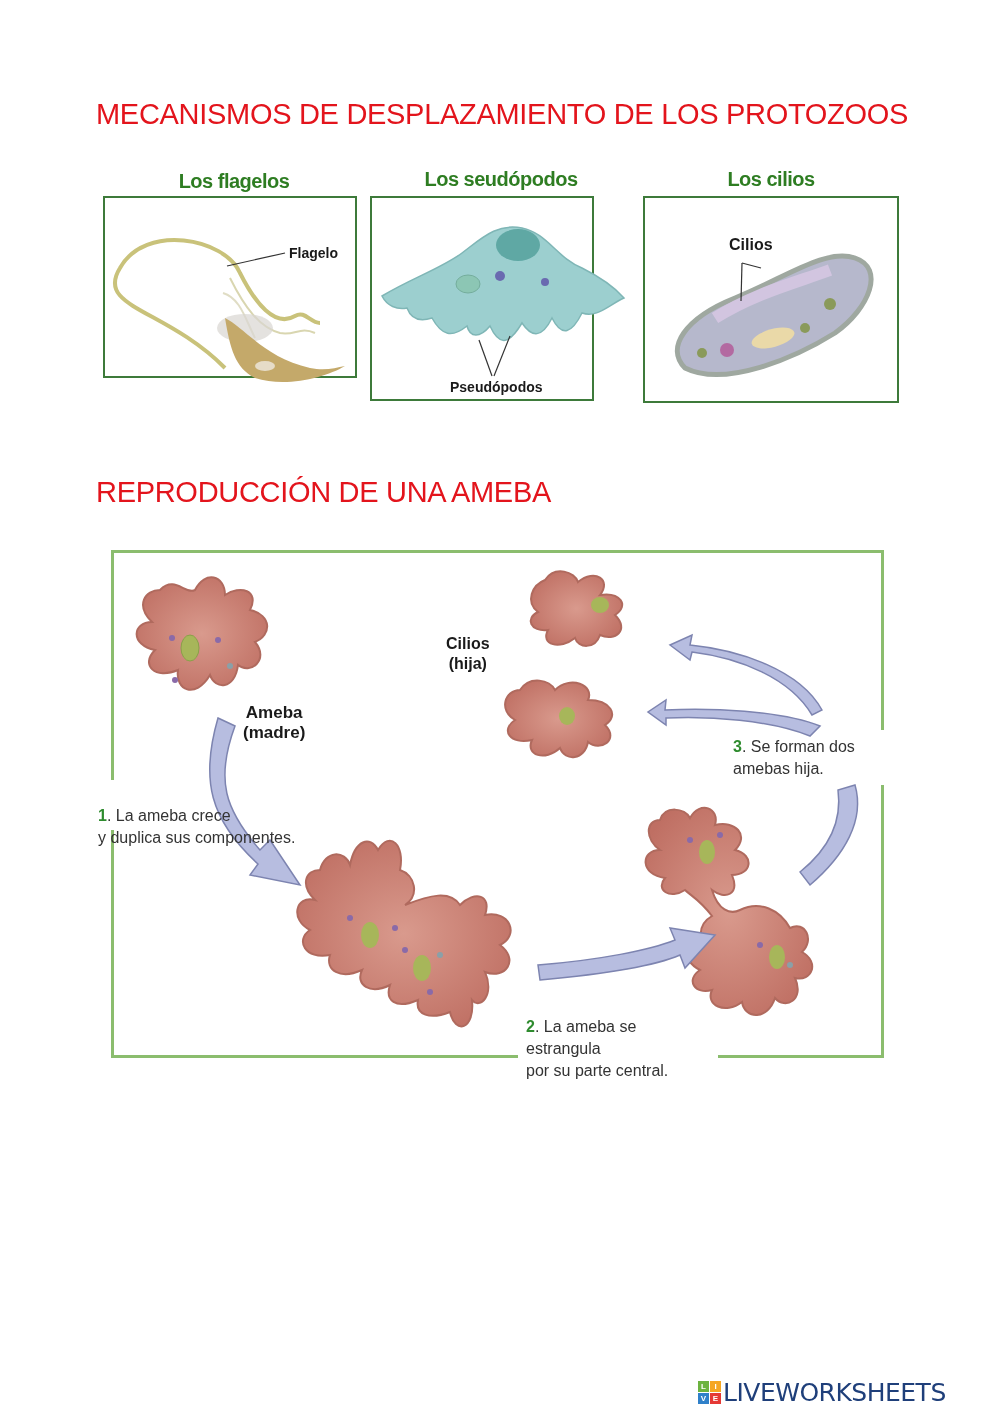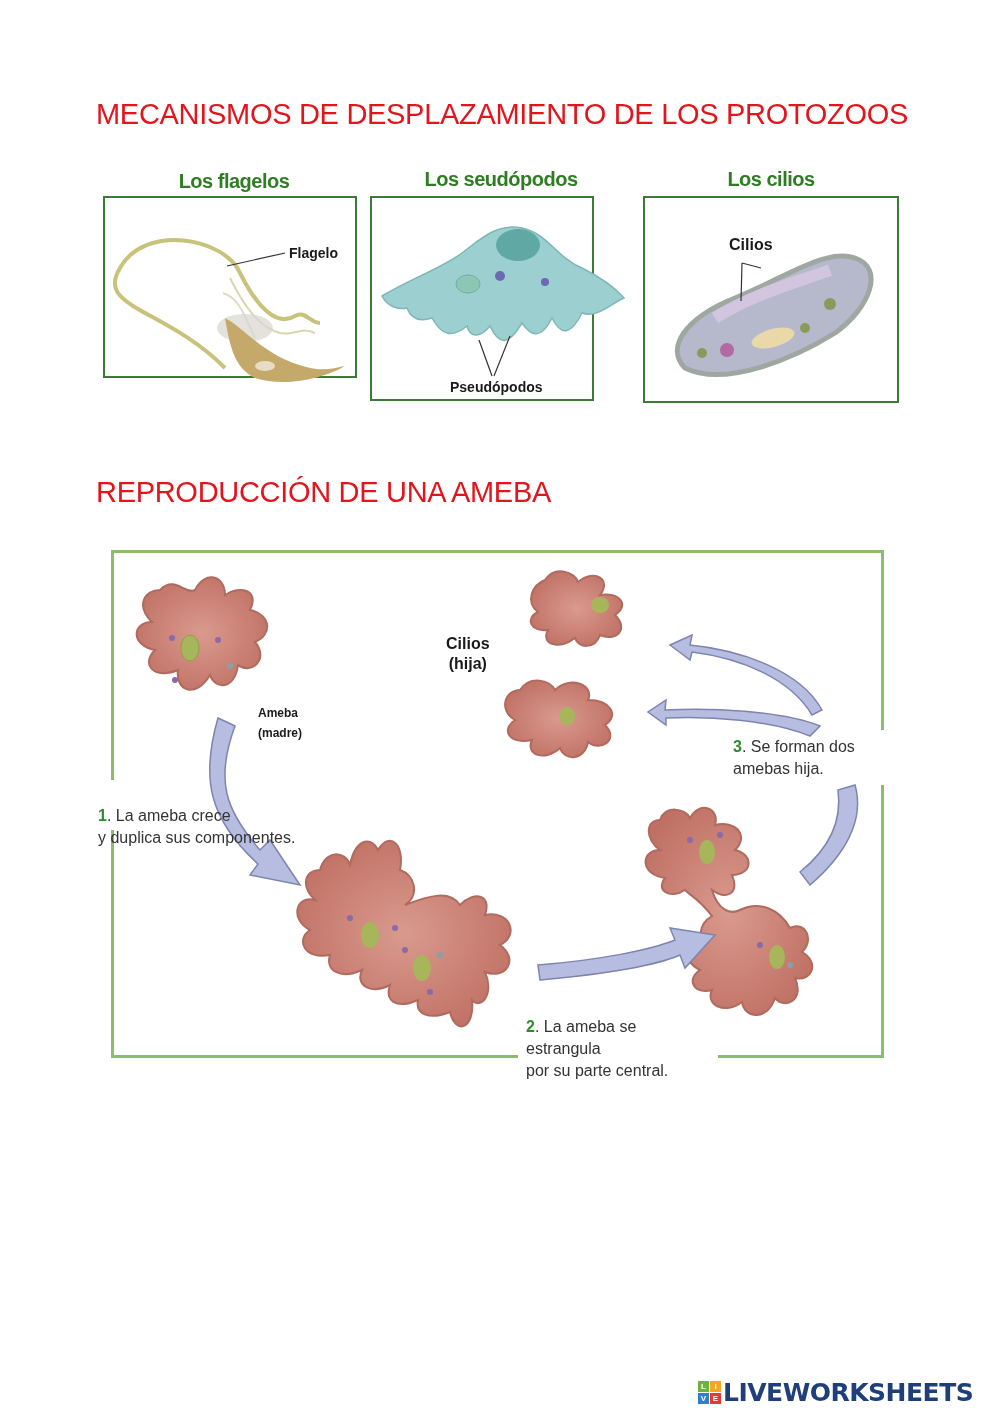--- a/index.html
+++ b/index.html
@@ -122,21 +122,21 @@
 
   <g fill="#b7bde0" stroke="#7d84b0" stroke-width="1.5">
     <path d="M118,168 L135,176 C115,230 125,260 160,300 L170,290 L200,335 L150,325 L158,314 C110,270 100,230 118,168 Z"></path>
     <path d="M438,415 C500,410 550,400 575,390 L570,378 L615,385 L585,418 L580,405 C550,418 495,425 440,430 Z"></path>
     <path d="M722,160 C700,120 640,100 590,95 L592,85 L570,95 L590,110 L592,102 C640,108 690,128 712,165 Z"></path>
     <path d="M720,176 C680,160 610,158 565,160 L566,150 L548,162 L566,175 L566,168 C610,166 670,170 710,186 Z"></path>
     <path d="M755,235 C765,270 745,305 710,335 L700,322 C730,298 742,270 738,240 Z"></path>
   </g>
 </svg>
 
-<div class="abs lbl" style="left:258px;top:703px;font-size:12px;line-height:20px;">
+<div class="abs lbl" style="left:243px;top:703px;font-size:17px;line-height:20px;text-align:center;">
   <div>Ameba</div>
   <div>(madre)</div>
 </div>
 <div class="abs lbl" style="left:446px;top:634px;font-size:16px;line-height:20px;text-align:center;">
   <div>Cilios</div>
   <div>(hija)</div>
 </div>
 
 <div class="abs cap" style="left:98px;top:785px;margin-top:20px;">
   <div><span class="num">1</span><span>. La ameba crece</span></div>
@@ -152,14 +152,14 @@
   <div>amebas hija.</div>
 </div>
 
 <div class="abs" style="left:698px;top:1378px;display:flex;align-items:center;">
   <div style="display:grid;grid-template-columns:11px 11px;grid-gap:1px;margin-right:2px;">
     <div style="width:11px;height:11px;background:#6cb33f;color:#fff;font-size:8px;font-weight:bold;text-align:center;line-height:11px;">L</div>
     <div style="width:11px;height:11px;background:#f5a623;color:#fff;font-size:8px;font-weight:bold;text-align:center;line-height:11px;">I</div>
     <div style="width:11px;height:11px;background:#2f80c9;color:#fff;font-size:8px;font-weight:bold;text-align:center;line-height:11px;">V</div>
     <div style="width:11px;height:11px;background:#e53935;color:#fff;font-size:8px;font-weight:bold;text-align:center;line-height:11px;">E</div>
   </div>
-  <span style="color:#1f3f7a;font-weight:bold;font-size:25px;letter-spacing:-0.5px;font-family:'DejaVu Sans',sans-serif;">LIVEWORKSHEETS</span>
+  <span style="color:#1f3f7a;font-weight:normal;font-size:25px;letter-spacing:-0.5px;font-family:'DejaVu Sans',sans-serif;">LIVEWORKSHEETS</span>
 </div>
 
 </body></html>

